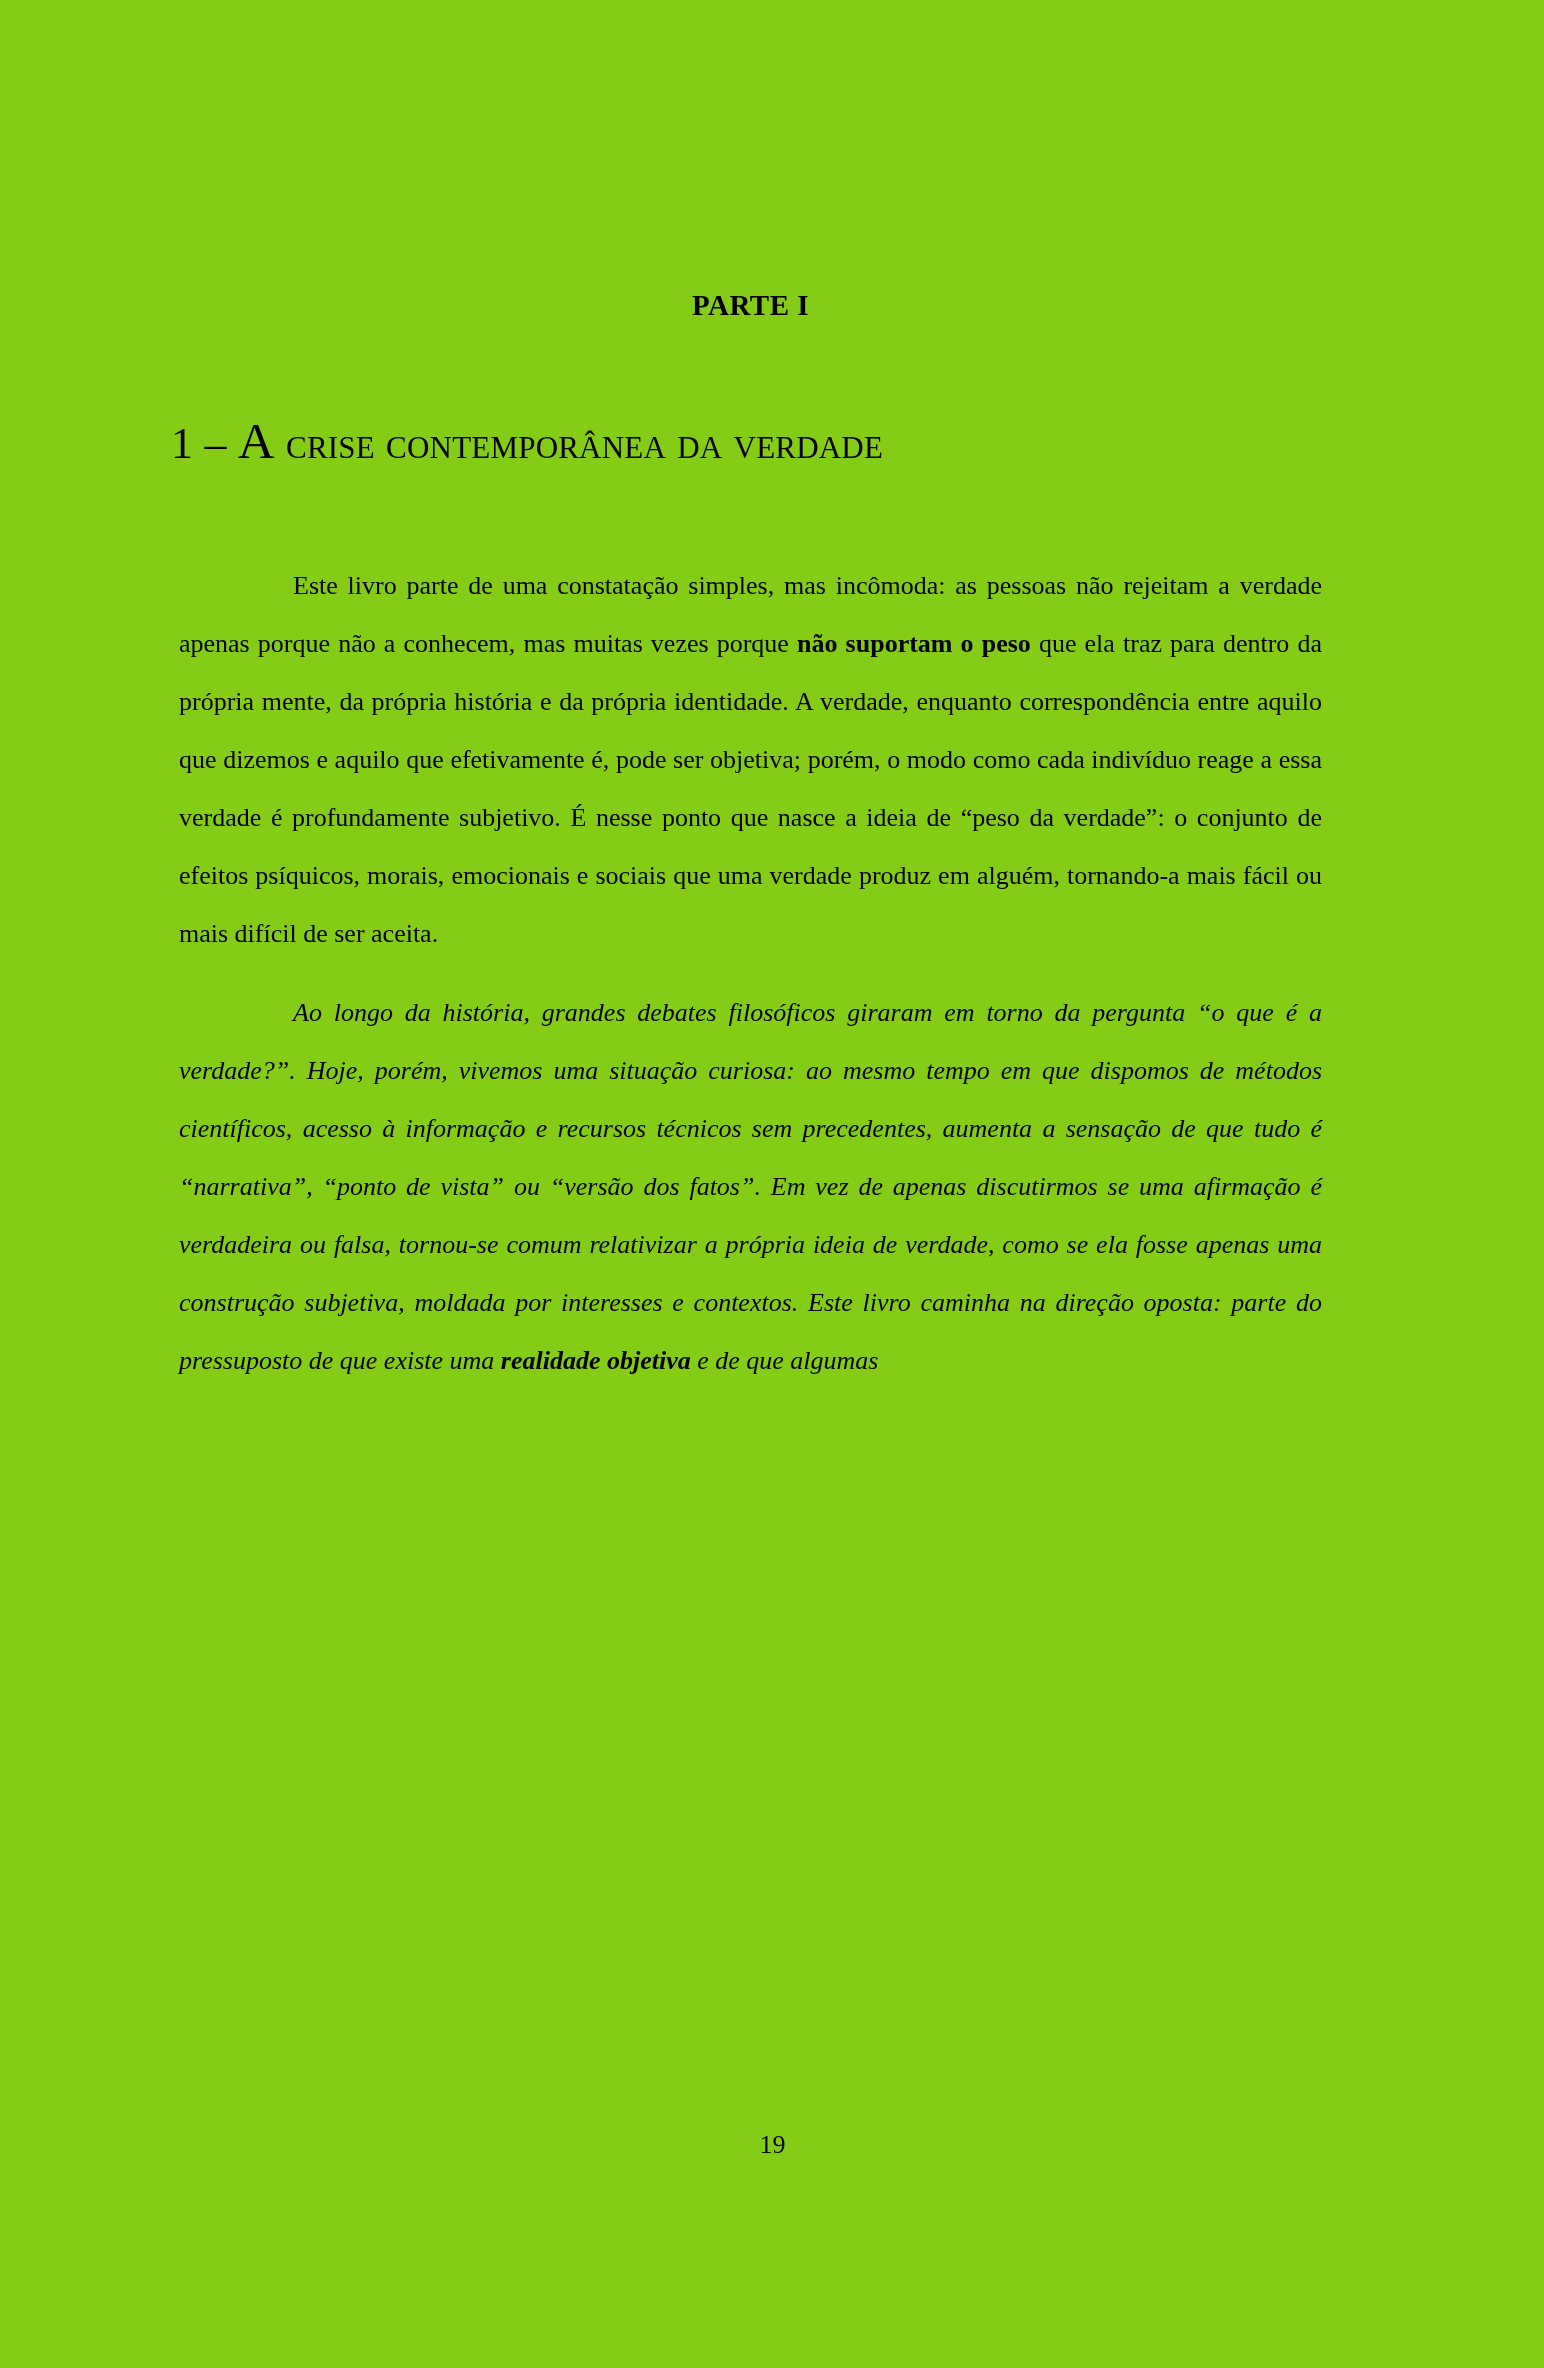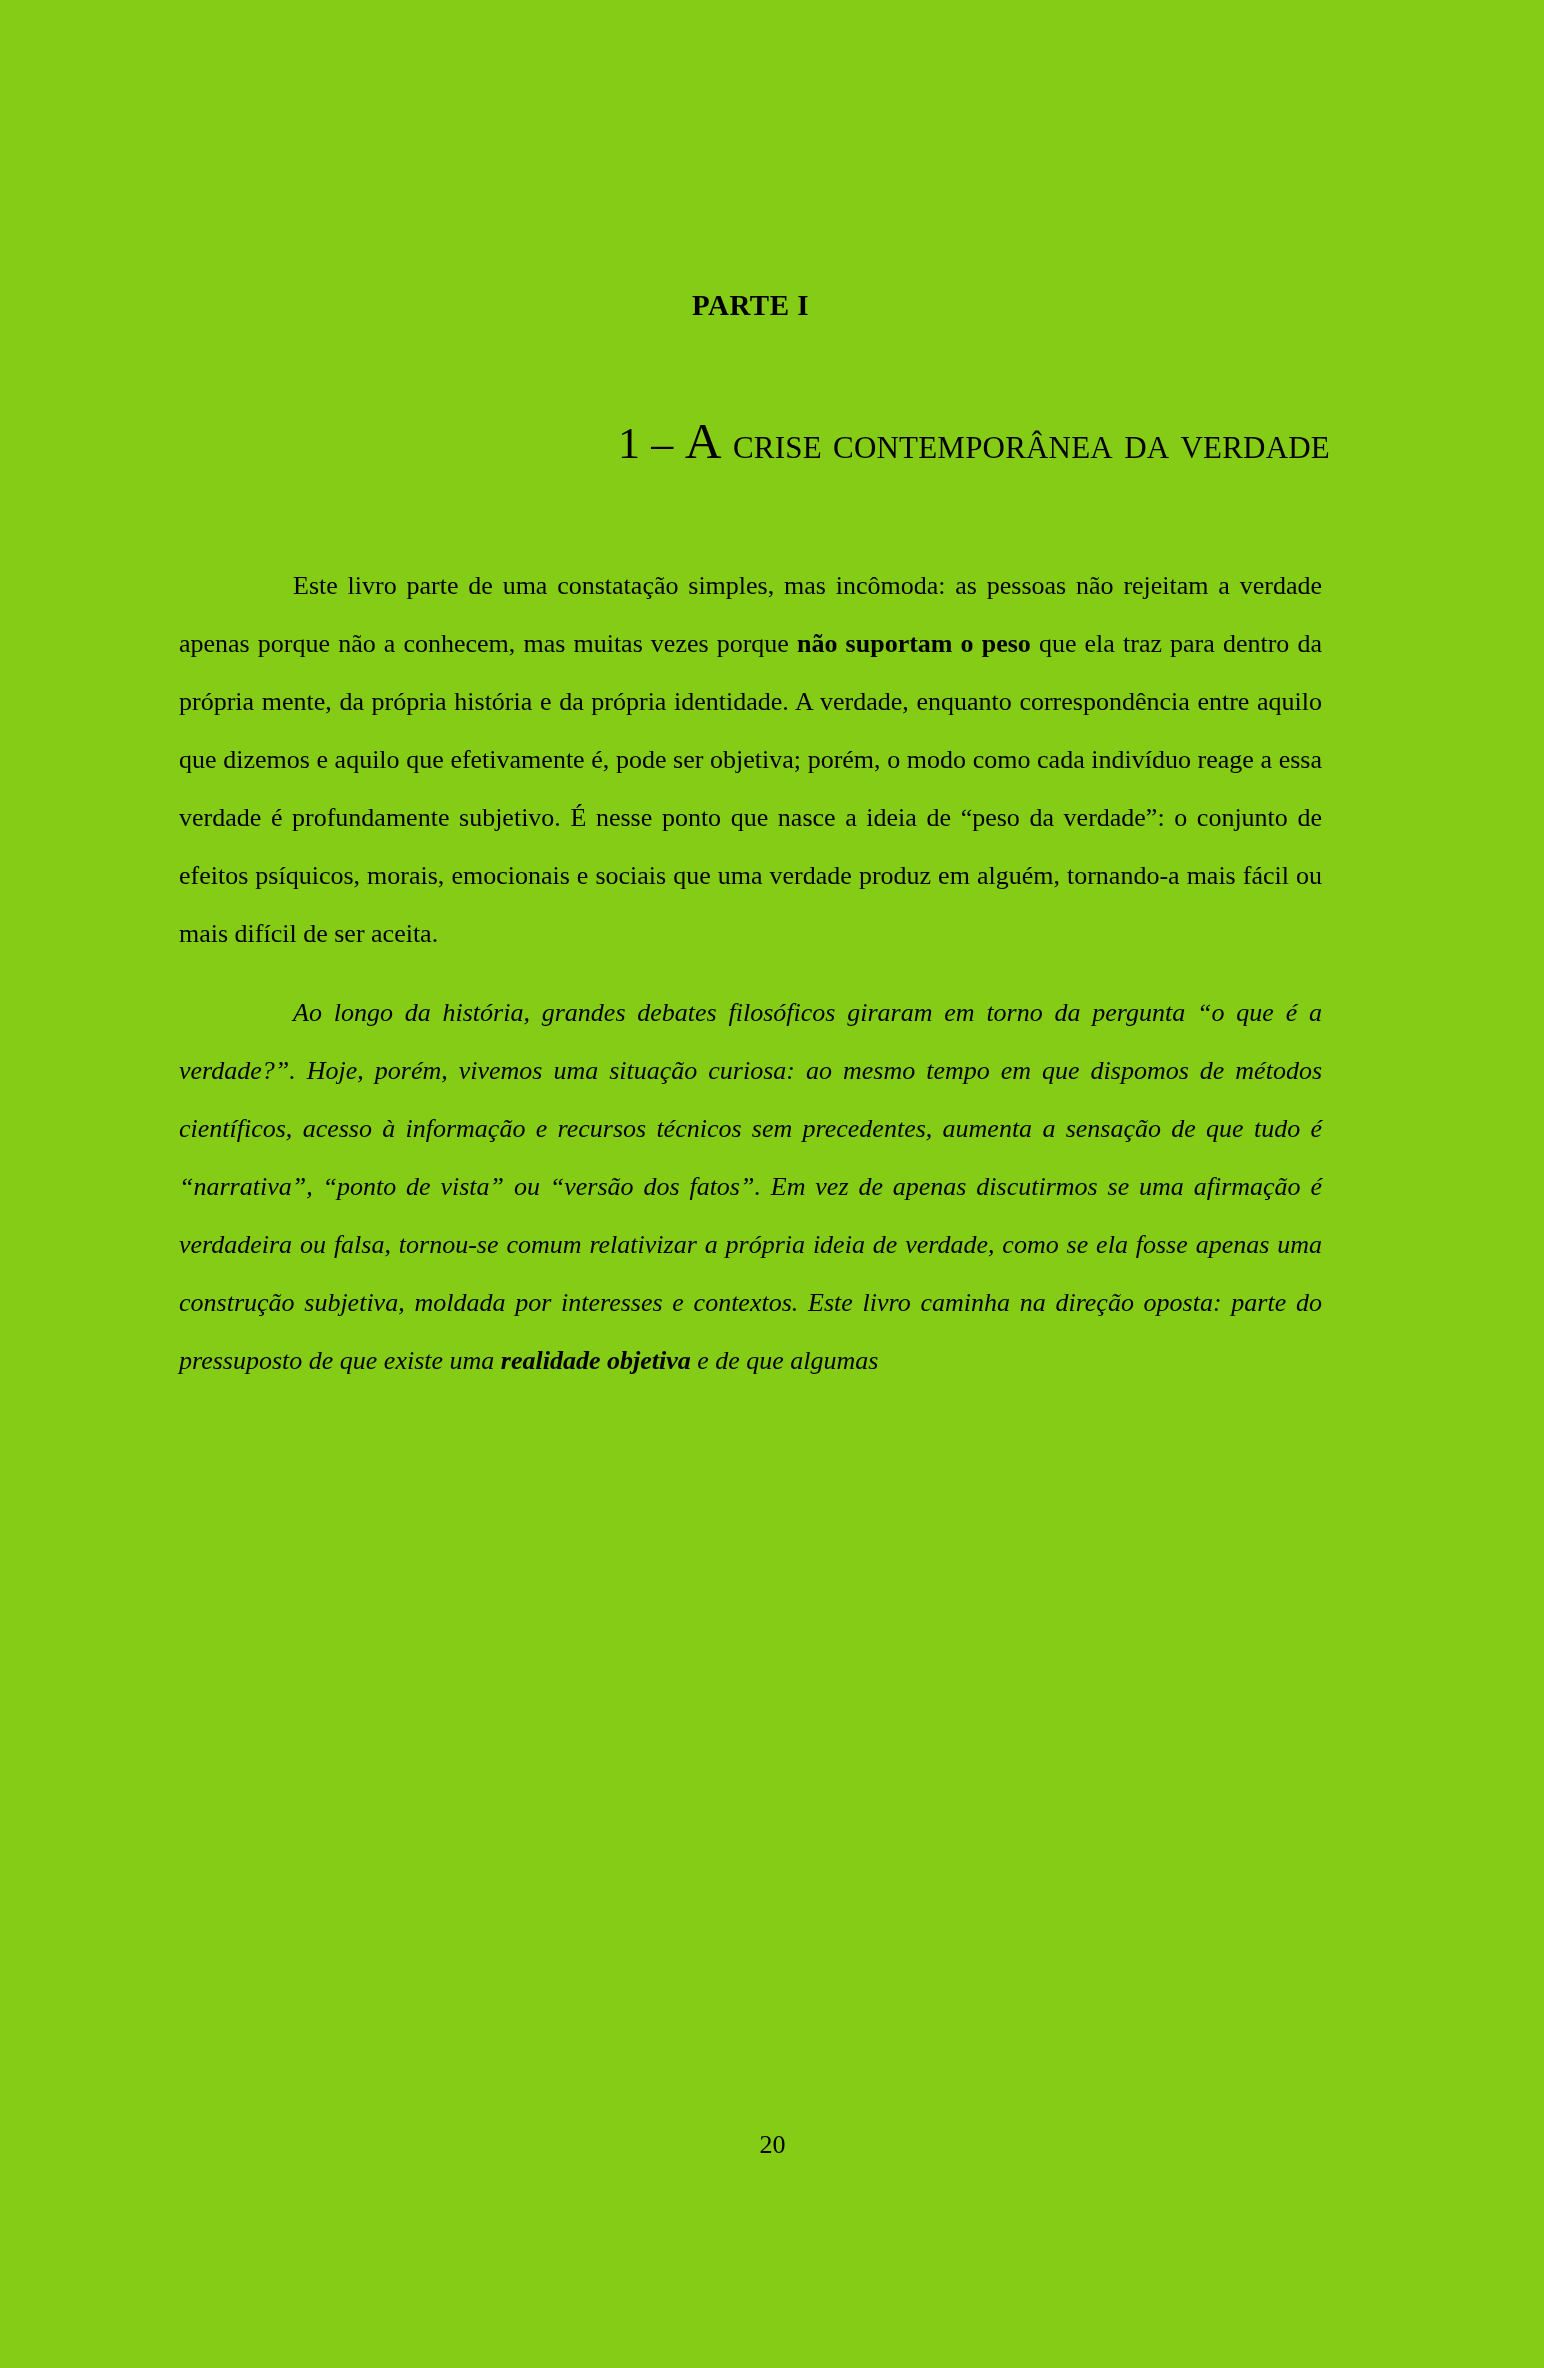--- a/index.html
+++ b/index.html
@@ -52,21 +52,21 @@
     text-transform: none;
     font-size: 55px;
   }
   .part-title .ln {
     display: block;
   }
 
   
   .chapter-title {
     margin-top: 89px;
-    text-align: right;
+    text-align: left;
     font-size: 44px;
     line-height: 1.2;
     font-variant: small-caps;
     text-transform: lowercase;
     font-weight: normal;
     letter-spacing: 0.2px;
   }
   .chapter-title .num,
   .chapter-title .dash {
     font-variant: normal;
@@ -124,16 +124,16 @@
 
     <div class="body-copy">
 
       <p><span>Este livro parte de uma constatação simples, mas incômoda: as pessoas não rejeitam a verdade apenas porque não a conhecem, mas muitas vezes porque </span><b>não suportam o peso</b><span> que ela traz para dentro da própria mente, da própria história e da própria identidade. A verdade, enquanto correspondência entre aquilo que dizemos e aquilo que efetivamente é, pode ser objetiva; porém, o modo como cada indivíduo reage a essa verdade é profundamente subjetivo. É nesse ponto que nasce a ideia de “peso da verdade”: o conjunto de efeitos psíquicos, morais, emocionais e sociais que uma verdade produz em alguém, tornando-a mais fácil ou mais difícil de ser aceita.</span></p>
 
       <p><span>Ao longo da história, grandes debates filosóficos giraram em torno da pergunta “o que é a verdade?”. Hoje, porém, vivemos uma situação curiosa: ao mesmo tempo em que dispomos de métodos científicos, acesso à informação e recursos técnicos sem precedentes, aumenta a sensação de que tudo é “narrativa”, “ponto de vista” ou “versão dos fatos”. Em vez de apenas discutirmos se uma afirmação é verdadeira ou falsa, tornou-se comum relativizar a própria ideia de verdade, como se ela fosse apenas uma construção subjetiva, moldada por interesses e contextos. Este livro caminha na direção oposta: parte do pressuposto de que existe uma </span><b>realidade objetiva</b><span> e de que algumas</span></p>
 
     </div>
   </div>
 
-  <div class="folio">20</div>
+  <div class="folio">19</div>
 
 </div>
 
 
 </body></html>

